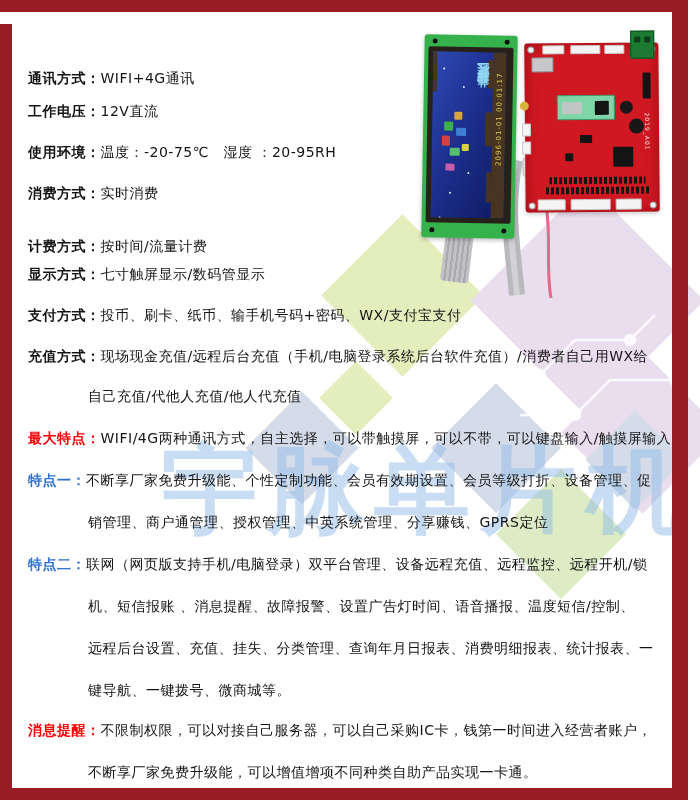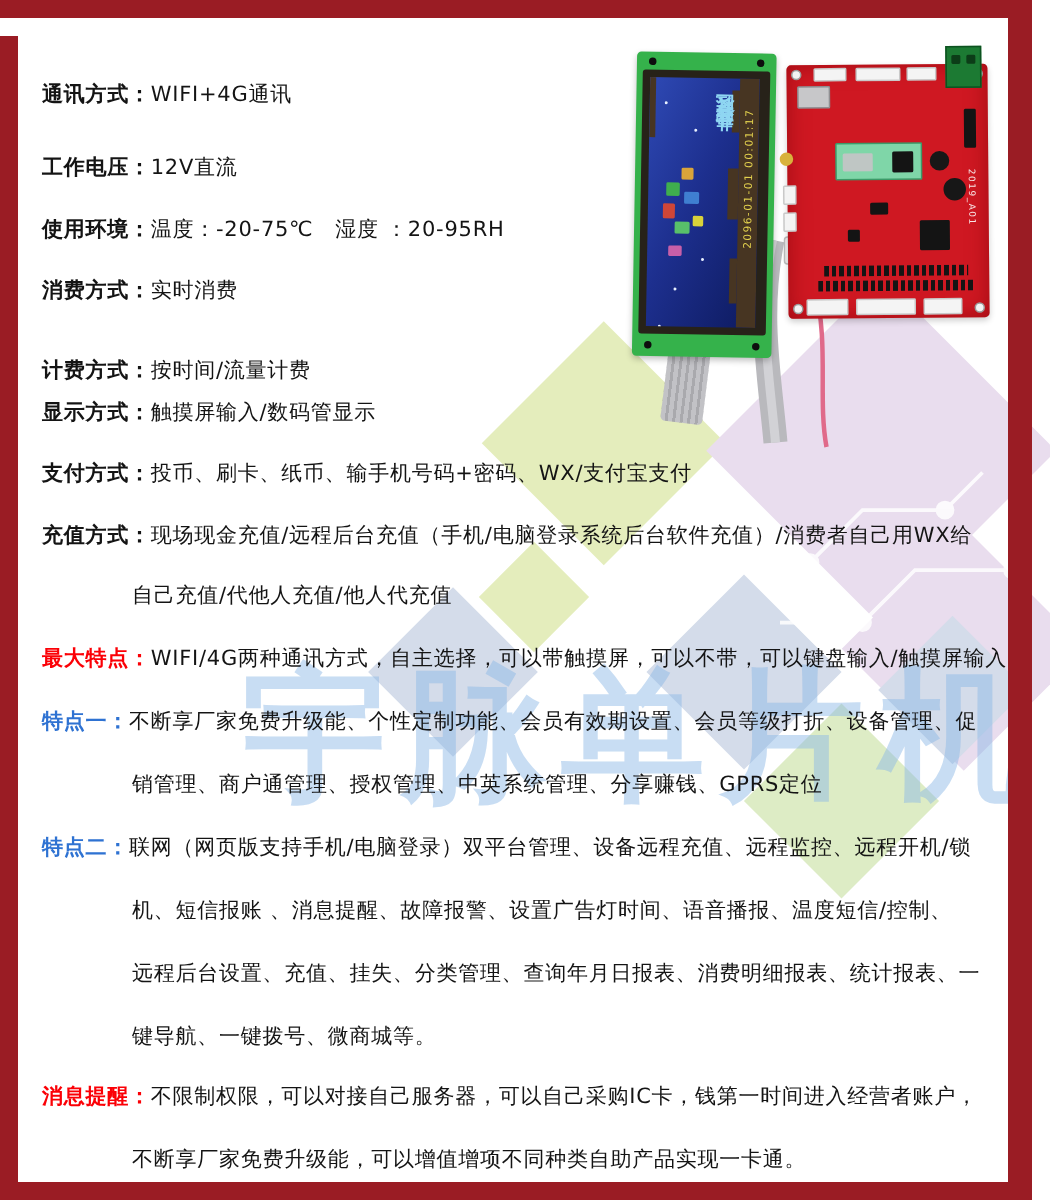--- a/index.html
+++ b/index.html
@@ -190,26 +190,26 @@
     <div class="part header-row" style="left:20px;top:144px;width:104px;height:7px;"></div>
 
     <div class="part conn-w" style="left:12px;top:156px;width:28px;height:11px;"></div>
     <div class="part conn-w" style="left:45px;top:156px;width:40px;height:11px;"></div>
     <div class="part conn-w" style="left:90px;top:156px;width:26px;height:11px;"></div>
 
     <div class="pcb-label">2019_A01</div>
   </div>
 
   <div class="content">
-    <div class="line" style="top:54px"><span class="lbl">通讯方式：</span><span>WIFI+4G通讯</span></div>
+    <div class="line" style="top:70px"><span class="lbl">通讯方式：</span><span>WIFI+4G通讯</span></div>
     <div class="line" style="top:103px"><span class="lbl">工作电压：</span><span>12V直流</span></div>
     <div class="line" style="top:144px"><span class="lbl">使用环境：</span><span>温度：-20-75℃　湿度 ：20-95RH</span></div>
     <div class="line" style="top:185px"><span class="lbl">消费方式：</span><span>实时消费</span></div>
     <div class="line" style="top:238px"><span class="lbl">计费方式：</span><span>按时间/流量计费</span></div>
-    <div class="line" style="top:266px"><span class="lbl">显示方式：</span><span>触摸屏输入/数码管显示</span></div>
+    <div class="line" style="top:266px"><span class="lbl">显示方式：</span><span>七寸触屏显示/数码管显示</span></div>
     <div class="line" style="top:307px"><span class="lbl">支付方式：</span><span>投币、刷卡、纸币、输手机号码+密码、WX/支付宝支付</span></div>
     <div class="line" style="top:348px"><span class="lbl">充值方式：</span><span>现场现金充值/远程后台充值（手机/电脑登录系统后台软件充值）/消费者自己用WX给</span></div>
     <div class="line indent" style="top:388px"><span>自己充值/代他人充值/他人代充值</span></div>
     <div class="line" style="top:430px"><span class="lbl red">最大特点：</span><span>WIFI/4G两种通讯方式，自主选择，可以带触摸屏，可以不带，可以键盘输入/触摸屏输入。</span></div>
     <div class="line" style="top:472px"><span class="lbl blue">特点一：</span><span>不断享厂家免费升级能、个性定制功能、会员有效期设置、会员等级打折、设备管理、促</span></div>
     <div class="line indent" style="top:514px"><span>销管理、商户通管理、授权管理、中英系统管理、分享赚钱、GPRS定位</span></div>
     <div class="line" style="top:556px"><span class="lbl blue">特点二：</span><span>联网（网页版支持手机/电脑登录）双平台管理、设备远程充值、远程监控、远程开机/锁</span></div>
     <div class="line indent" style="top:598px"><span>机、短信报账 、消息提醒、故障报警、设置广告灯时间、语音播报、温度短信/控制、</span></div>
     <div class="line indent" style="top:640px"><span>远程后台设置、充值、挂失、分类管理、查询年月日报表、消费明细报表、统计报表、一</span></div>
     <div class="line indent" style="top:682px"><span>键导航、一键拨号、微商城等。</span></div>

